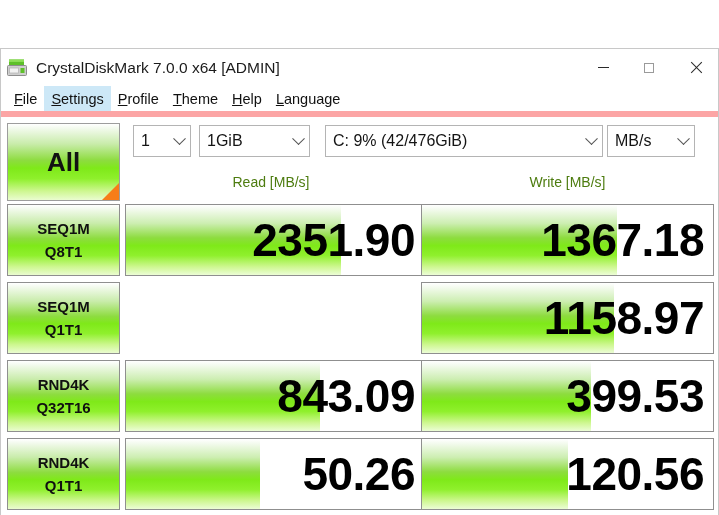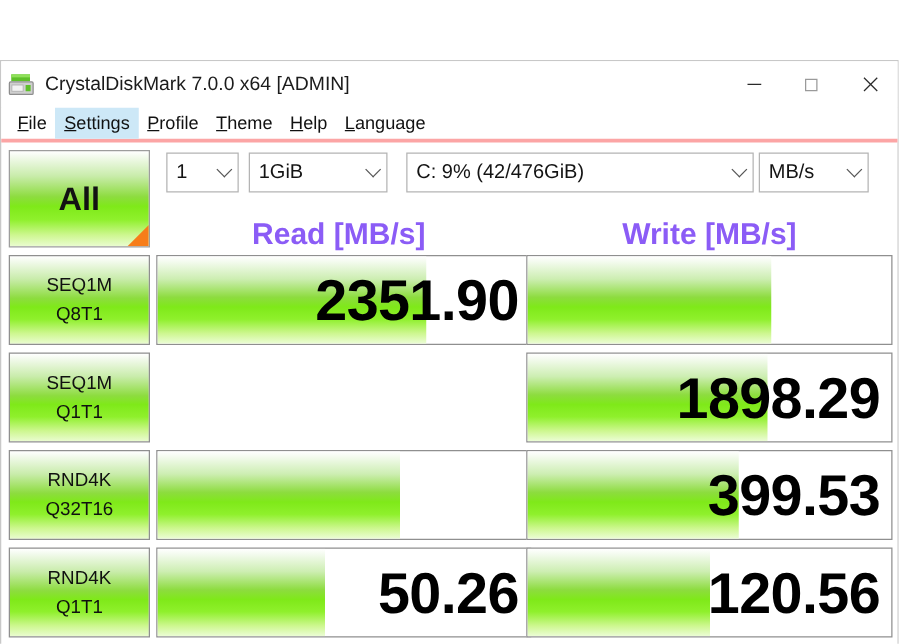--- a/index.html
+++ b/index.html
@@ -96,21 +96,21 @@
   .glyph-close::before { transform: rotate(45deg); transform-origin: center; }
   .glyph-close::after  { transform: rotate(-45deg); transform-origin: center; }
 
   
   .menubar {
     height: 25px;
     display: flex;
     align-items: stretch;
     padding-left: 6px;
     background: #ffffff;
-    border-bottom: 3px solid #fca5a5;
+    border-bottom: 6px solid #fca5a5;
   }
   .menu-item {
     display: flex;
     align-items: center;
     padding: 0 7px;
     font-size: 14.5px;
     color: #111111;
     white-space: nowrap;
   }
   .menu-item.active {
@@ -212,23 +212,23 @@
   .col-headers {
     position: absolute;
     left: 0;
     top: 125px;
     width: 719px;
     height: 28px;
   }
   .col-head {
     position: absolute;
     top: 0;
-    font-size: 24px;
-    font-weight: bold;
-    color: #8b5cf6;
+    font-size: 14px;
+    font-weight: normal;
+    color: #4d7c0f;
     text-align: center;
     font-family: "Liberation Sans", sans-serif;
   }
   #head-read  { left: 124px; width: 292px; }
   #head-write { left: 420px; width: 293px; }
 
   
   .rows {
     position: absolute;
     left: 0;
@@ -261,21 +261,21 @@
         #8ff02c 72%,
         #cdf78f 88%,
         #eafcd0 100%);
     display: flex;
     flex-direction: column;
     align-items: center;
     justify-content: center;
   }
   .label-main, .label-sub {
     font-size: 15px;
-    font-weight: normal;
+    font-weight: bold;
     color: #101010;
     line-height: 1.55;
     font-family: "Liberation Sans", sans-serif;
   }
   .value-cell {
     display: block;
   }
   .value-cell.read  { left: 124px; width: 300px; }
   .value-cell.write { left: 420px; width: 293px; }
 
@@ -425,41 +425,43 @@
       <div class="cell label-cell">
         <span class="label-main">SEQ1M</span>
         <span class="label-sub">Q8T1</span>
       </div>
       <div class="cell value-cell read">
         <span class="fill" style="width: 72%;"></span>
         <span class="value-text">2351.90</span>
       </div>
       <div class="cell value-cell write">
         <span class="fill" style="width: 67%;"></span>
+        <span class="value-text">1367.18</span>
       </div>
     </div>
 
     <div class="row">
       <div class="cell label-cell">
         <span class="label-main">SEQ1M</span>
         <span class="label-sub">Q1T1</span>
       </div>
       <div class="cell value-cell write">
         <span class="fill" style="width: 66%;"></span>
-        <span class="value-text">1898.29</span>
+        <span class="value-text">1158.97</span>
       </div>
     </div>
 
     <div class="row">
       <div class="cell label-cell">
         <span class="label-main">RND4K</span>
         <span class="label-sub">Q32T16</span>
       </div>
       <div class="cell value-cell read">
         <span class="fill" style="width: 65%;"></span>
+        <span class="value-text">843.09</span>
       </div>
       <div class="cell value-cell write">
         <span class="fill" style="width: 58%;"></span>
         <span class="value-text">399.53</span>
       </div>
     </div>
 
     <div class="row">
       <div class="cell label-cell">
         <span class="label-main">RND4K</span>

